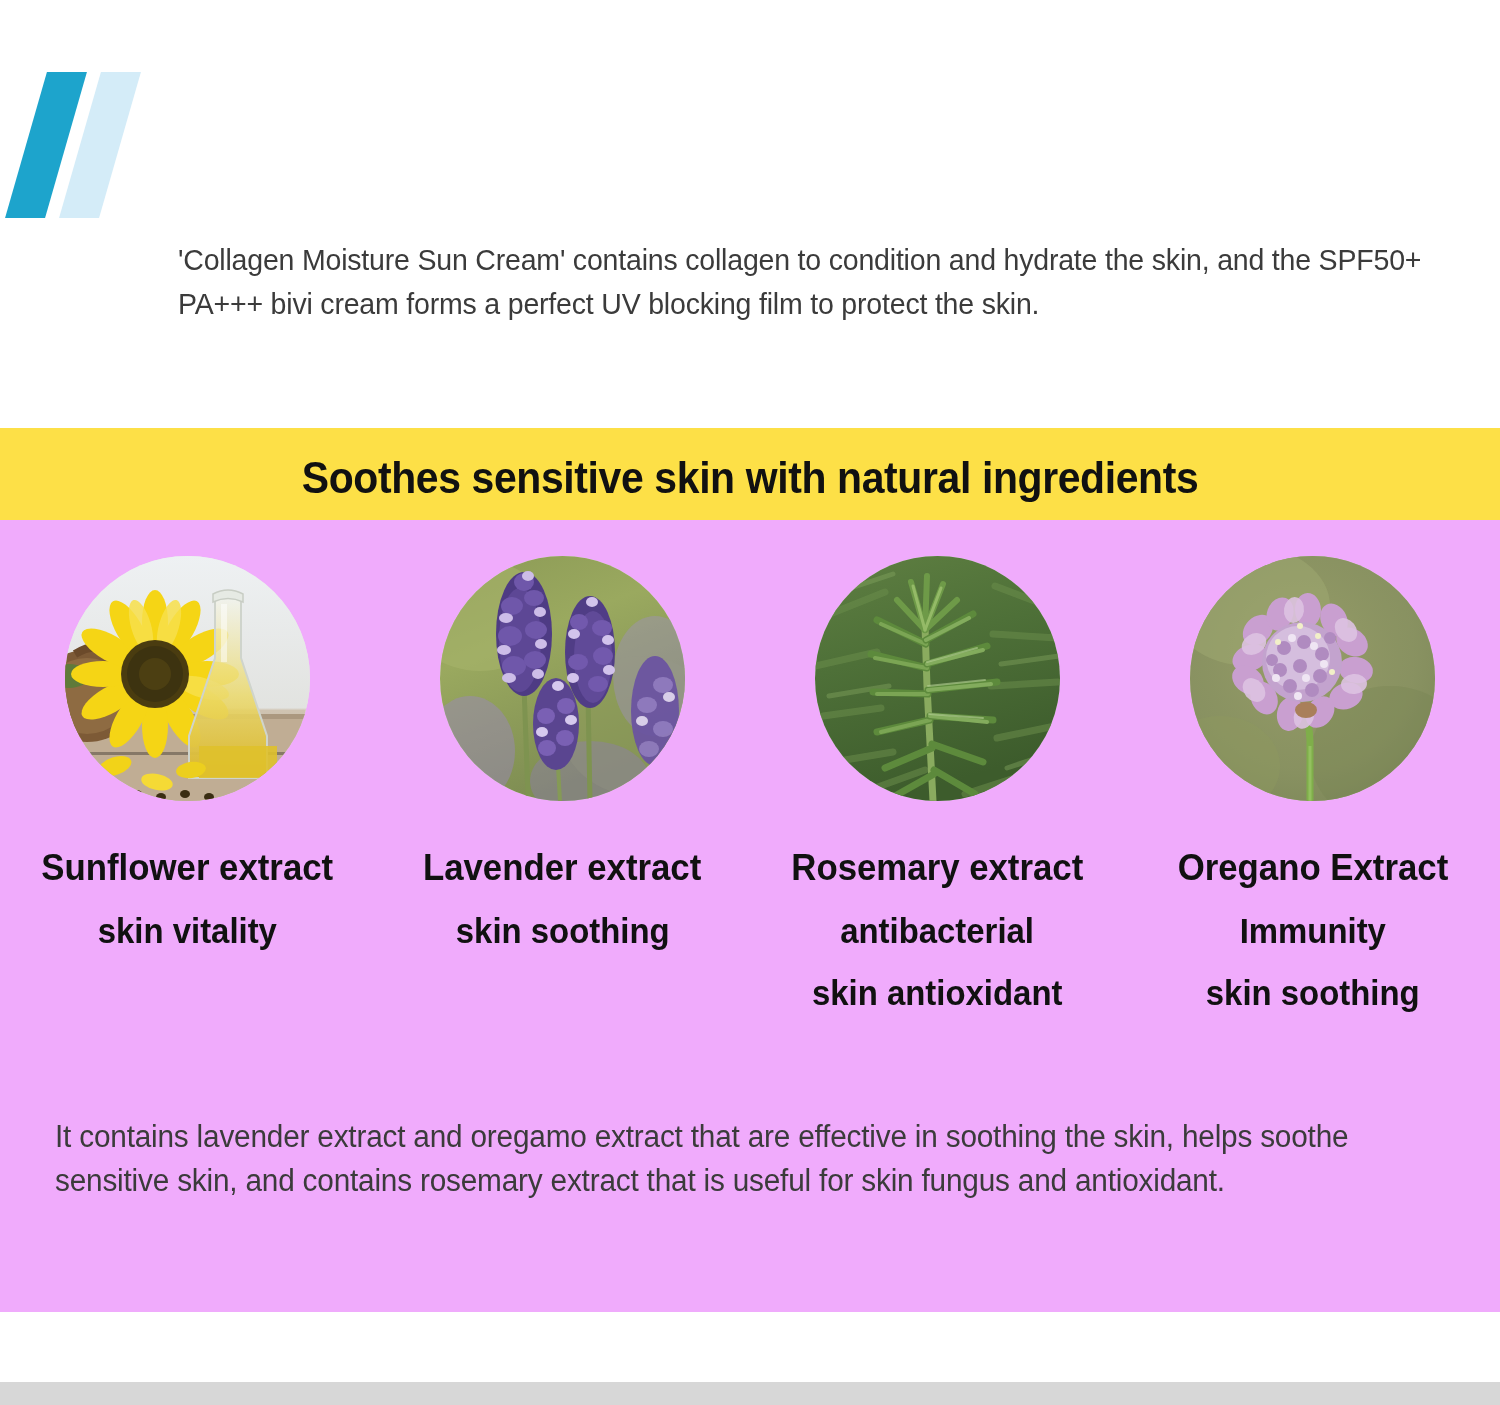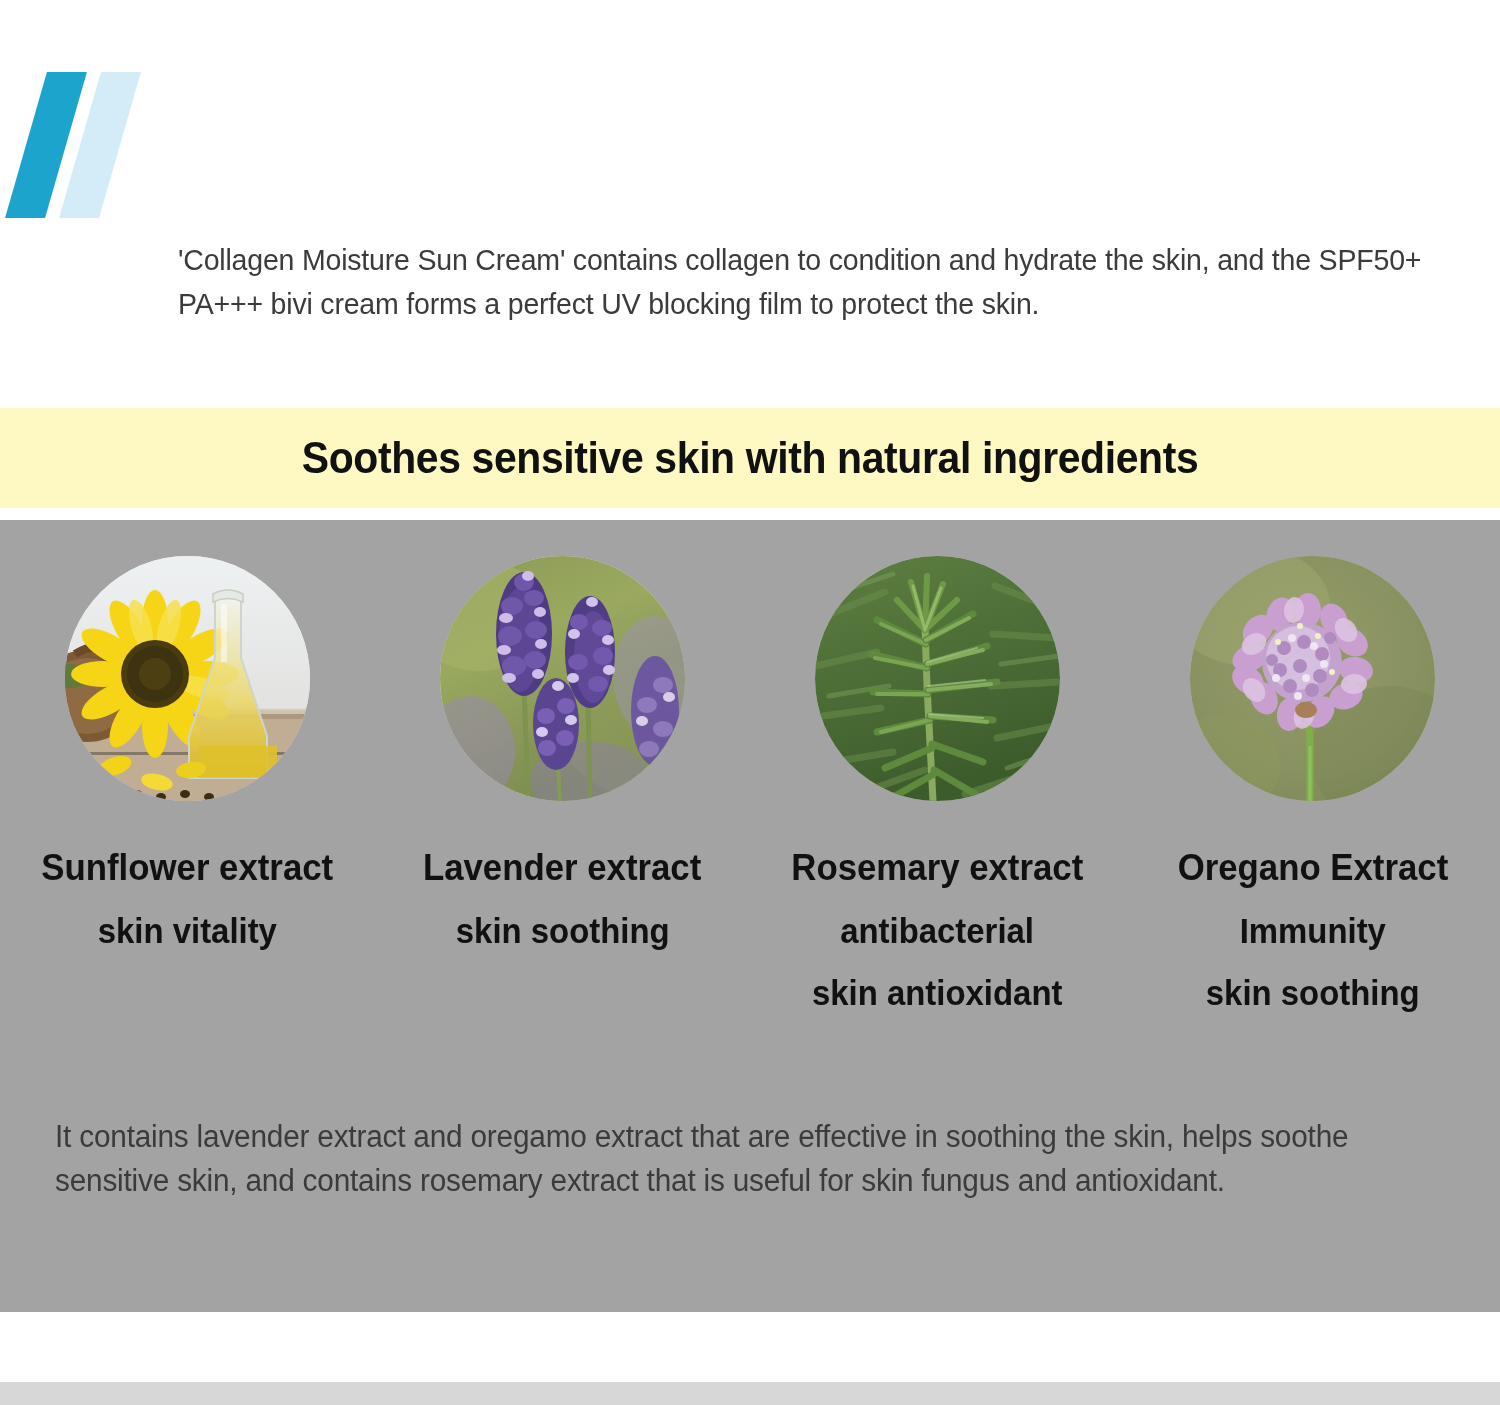--- a/index.html
+++ b/index.html
@@ -40,36 +40,36 @@
 
   .product-desc{
     position:absolute; left:178px; top:238px; width:1310px;
     font-size:30px; color:#3b3b3b; line-height:1.46;
     font-weight:300; letter-spacing:-0.2px;
     transform:scaleX(0.95); transform-origin:left top;
   }
 
   
   .banner{
-    position:absolute; left:0; top:408px;
+    position:absolute; left:0; top:428px;
     width:1500px; height:100px;
-    background:#fef9c3;
+    background:#fde047;
     display:flex; align-items:center; justify-content:center;
   }
   .banner-title{
     font-size:44px; font-weight:bold; color:#111111;
     letter-spacing:-0.4px;
     transform:scaleX(0.93);
   }
 
   
   .ingredients-section{
     position:absolute; left:0; top:520px;
     width:1500px; height:792px;
-    background:#a3a3a3;
+    background:#f0abfc;
   }
 
   .ingredient-grid{
     position:absolute; left:0; top:36px; width:1500px;
     display:flex;
   }
   .ingredient-col{
     width:375px;
     display:flex; flex-direction:column; align-items:center;
   }

